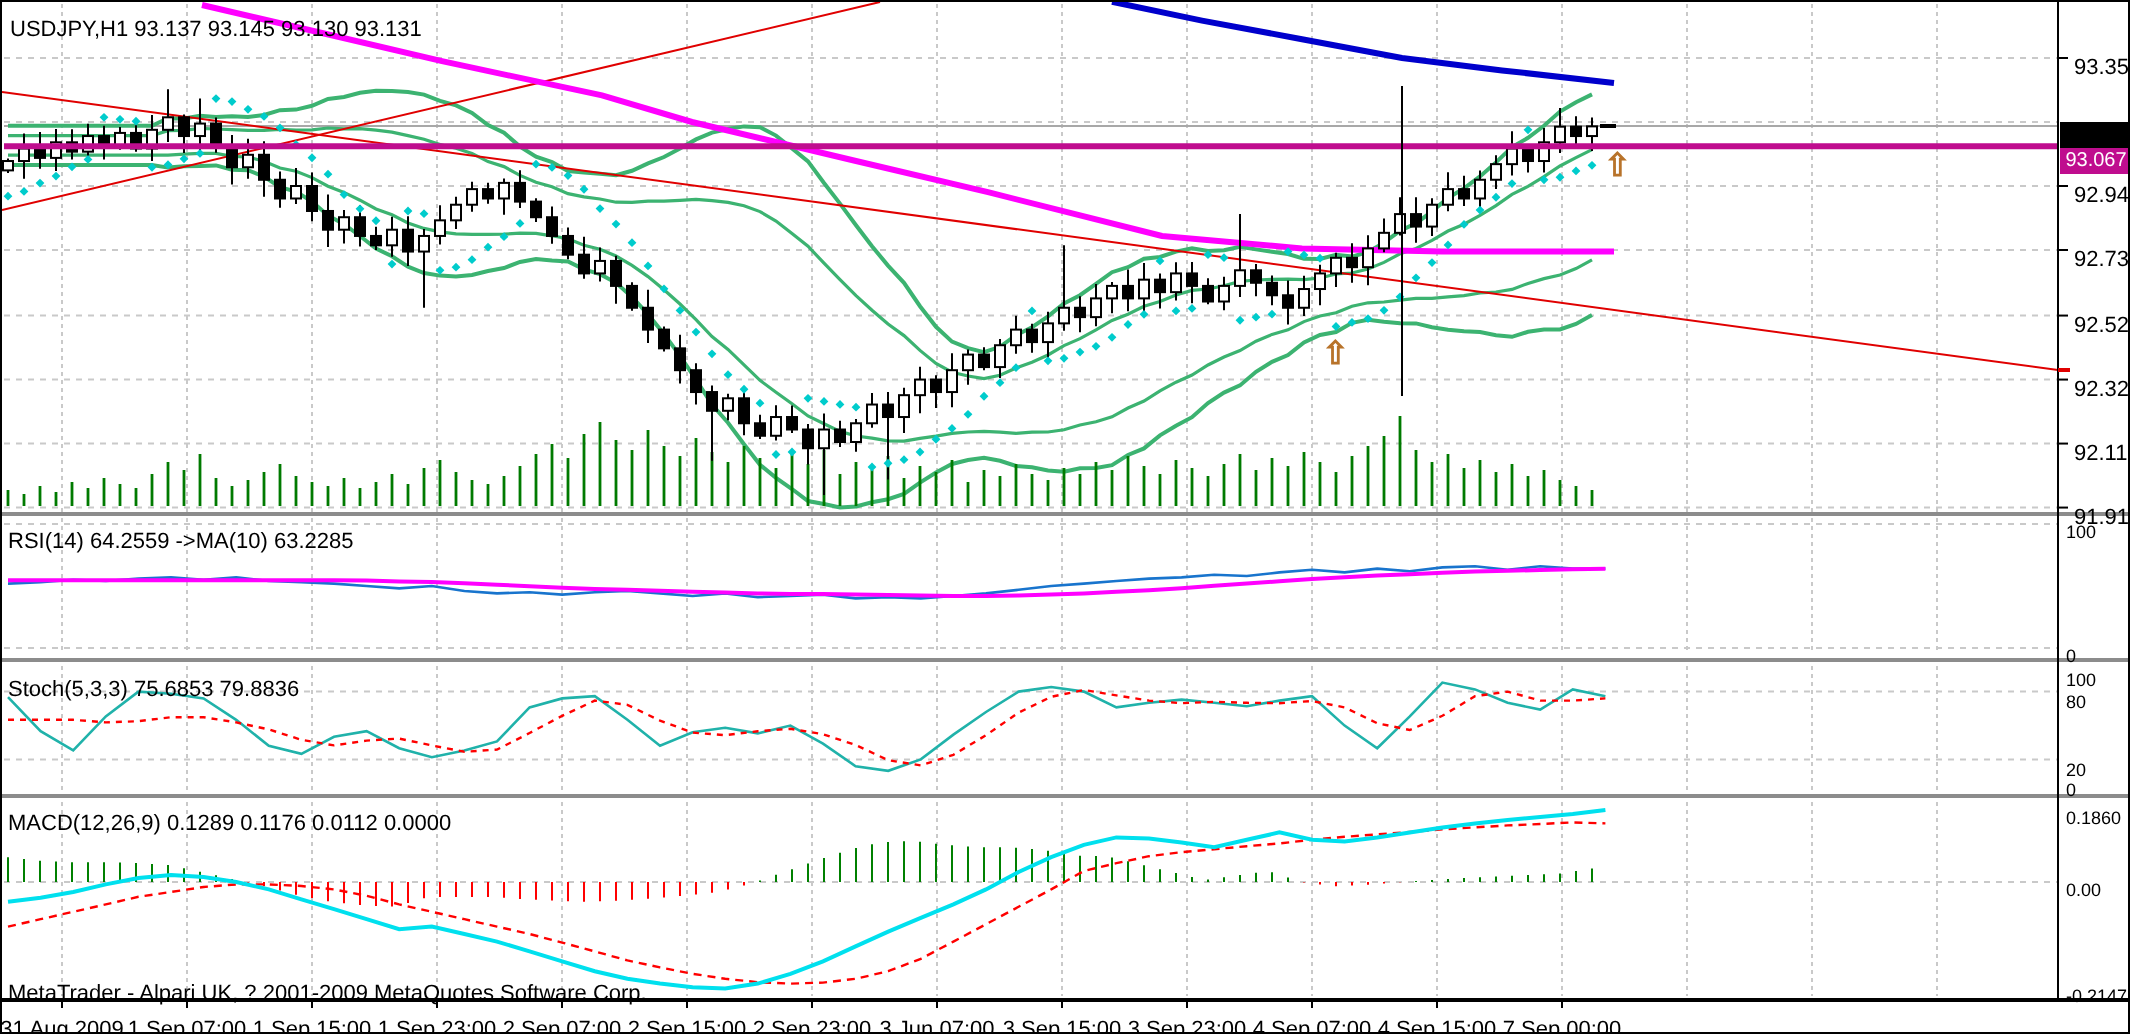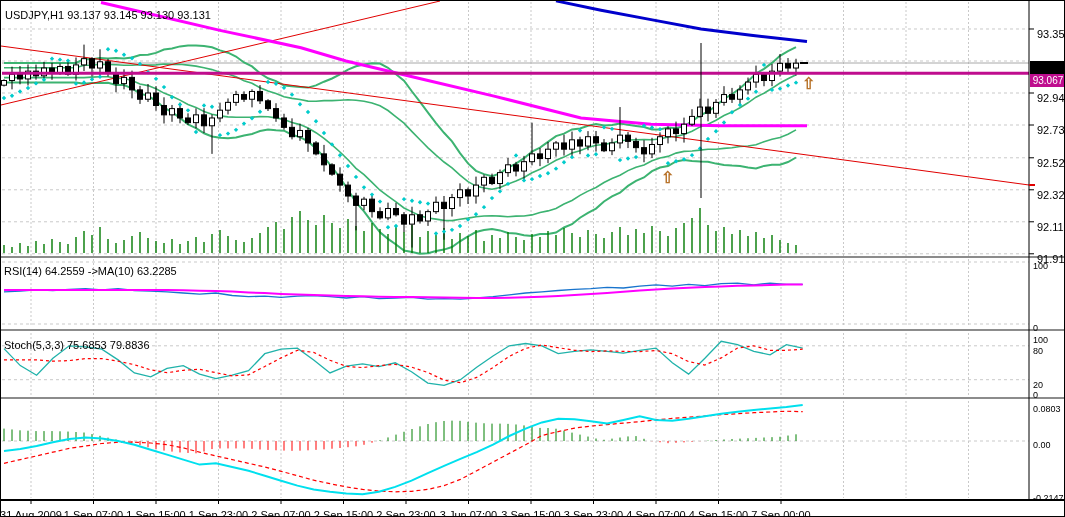--- a/index.html
+++ b/index.html
@@ -677,20 +677,22 @@
         <line x1="592.5" y1="499" x2="592.5" y2="503" stroke="#000" stroke-width="1"></line>
         <line x1="655" y1="499" x2="655" y2="503" stroke="#000" stroke-width="1"></line>
         <line x1="717.5" y1="499" x2="717.5" y2="503" stroke="#000" stroke-width="1"></line>
         <line x1="780" y1="499" x2="780" y2="503" stroke="#000" stroke-width="1"></line>
       </g>
     </svg>
   <div id="labels">
     <div class="panel-label" style="left:4px;top:4px;">USDJPY,H1  93.137 93.145 93.130 93.131</div>
     <div class="panel-label" style="left:3px;top:260px;">RSI(14) 64.2559  -&gt;MA(10) 63.2285</div>
     <div class="panel-label" style="left:3px;top:334px;">Stoch(5,3,3) 75.6853 79.8836</div>
+    <div class="panel-label" style="left:3px;top:401px;">MACD(12,26,9) 0.1289 0.1176 0.0112 0.0000</div>
+    <div class="panel-label" style="left:3px;top:486px;">MetaTrader - Alpari UK, ? 2001-2009 MetaQuotes Software Corp.</div>
     <div class="badge" style="top:55px;background:#000000;padding-left:34px;">93.131</div>
     <div class="badge" style="top:68px;background:#bf0d8e;">93.067</div>
   <div class="axl" style="left: 1036px; top: 22.9995px;">93.350</div>
       <div class="axl" style="left: 1036px; top: 87.0005px;">92.940</div>
       <div class="axl" style="left: 1036px; top: 119.001px;">92.735</div>
       <div class="axl" style="left: 1036px; top: 151.782px;">92.525</div>
       <div class="axl" style="left: 1036px; top: 183.782px;">92.320</div>
       <div class="axl" style="left: 1036px; top: 215.783px;">92.115</div>
       <div class="axl" style="left: 1036px; top: 247.783px;">91.910</div>
       <div class="axl tl" style="left: 30px; top: 504px;">31 Aug 2009</div>
@@ -705,19 +707,19 @@
       <div class="axl tl" style="left: 592.5px; top: 504px;">3 Sep 23:00</div>
       <div class="axl tl" style="left: 655px; top: 504px;">4 Sep 07:00</div>
       <div class="axl tl" style="left: 717.5px; top: 504px;">4 Sep 15:00</div>
       <div class="axl tl" style="left: 780px; top: 504px;">7 Sep 00:00</div>
       <div class="axl sm" style="left: 1032px; top: 256px;">100</div>
       <div class="axl sm" style="left: 1032px; top: 318px;">0</div>
       <div class="axl sm" style="left: 1032px; top: 330px;">100</div>
       <div class="axl sm" style="left: 1032px; top: 340.8px;">80</div>
       <div class="axl sm" style="left: 1032px; top: 374.7px;">20</div>
       <div class="axl sm" style="left: 1032px; top: 385px;">0</div>
-      <div class="axl sm" style="left: 1032px; top: 398.99px;">0.0803</div>
+      <div class="axl sm" style="left: 1032px; top: 398.99px;">0.1860</div>
       <div class="axl sm" style="left: 1032px; top: 435px;">0.00</div>
       <div class="axl sm" style="left: 1032px; top: 488.246px;">-0.2147</div>
       <div class="arrow" style="left: 660px; top: 164px;">⇧</div>
       <div class="arrow" style="left: 801px; top: 70px;">⇧</div>
     </div>
 </div>
 
 </body></html>

